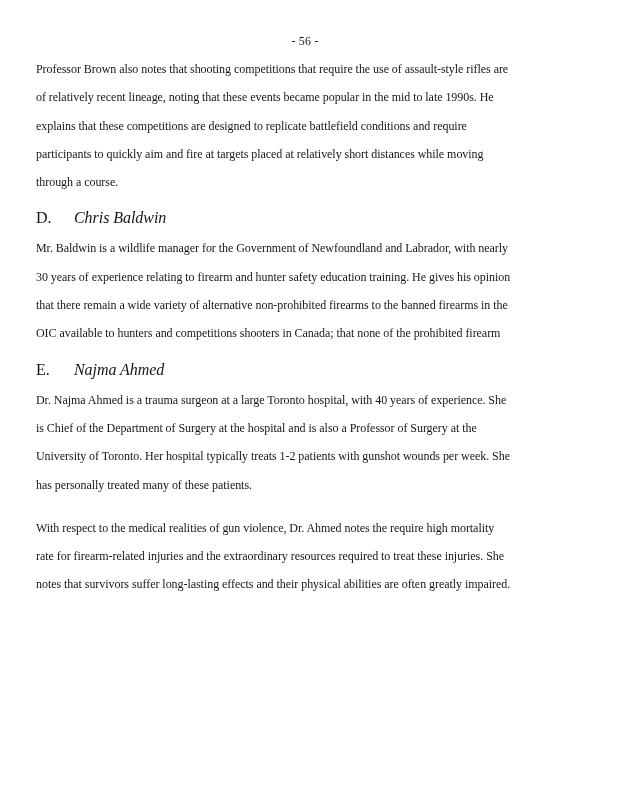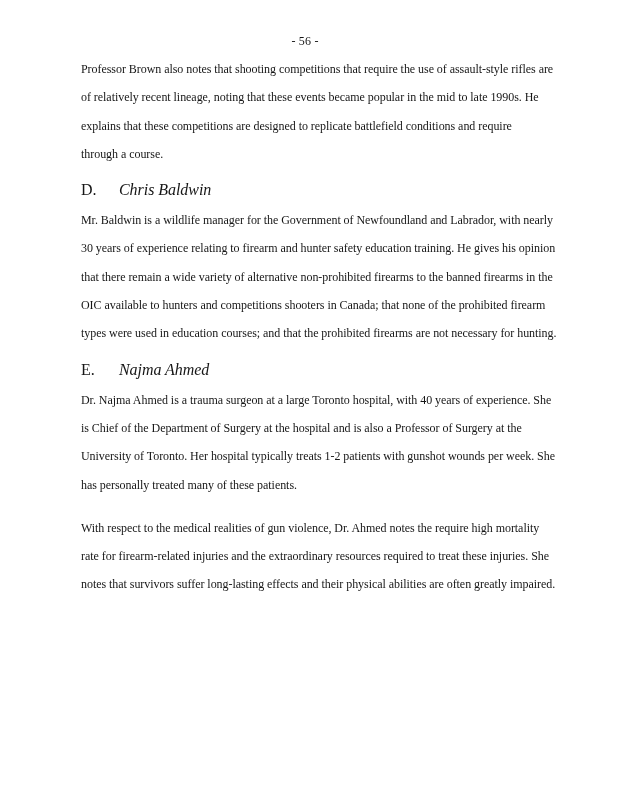--- a/index.html
+++ b/index.html
@@ -17,21 +17,21 @@
     overflow: hidden;
   }
   .page-number {
     margin-top: 27px;
     text-align: center;
     font-size: 12px;
     line-height: 28px;
     letter-spacing: 0.2px;
   }
   .doc-body {
-    margin-left: 81px;
+    margin-left: 36px;
     width: 520px;
   }
   .doc-para {
     font-size: 12px;
     line-height: 28.3px;
     margin: 0;
     letter-spacing: -0.05px;
   }
   .doc-para + .doc-para {
     margin-top: 15px;
@@ -57,29 +57,29 @@
 </head>
 <body>
 
 <div class="page">
   <div class="page-number">- 56 -</div>
   <main class="doc-body">
       <div class="doc-para">
         <div class="doc-line">Professor Brown also notes that shooting competitions that require the use of assault-style rifles are</div>
         <div class="doc-line">of relatively recent lineage, noting that these events became popular in the mid to late 1990s. He</div>
         <div class="doc-line">explains that these competitions are designed to replicate battlefield conditions and require</div>
+        <div class="doc-line">participants to quickly aim and fire at targets placed at relatively short distances while moving</div>
         <div class="doc-line">through a course.</div>
       </div>
       <div class="doc-heading"><span class="heading-label">D.</span><span class="heading-title">Chris Baldwin</span></div>
       <div class="doc-para">
         <div class="doc-line">Mr. Baldwin is a wildlife manager for the Government of Newfoundland and Labrador, with nearly</div>
         <div class="doc-line">30 years of experience relating to firearm and hunter safety education training. He gives his opinion</div>
         <div class="doc-line">that there remain a wide variety of alternative non-prohibited firearms to the banned firearms in the</div>
         <div class="doc-line">OIC available to hunters and competitions shooters in Canada; that none of the prohibited firearm</div>
-        <div class="doc-line">types were used in education courses; and that the prohibited firearms are not necessary for hunting.</div>
       </div>
       <div class="doc-heading"><span class="heading-label">E.</span><span class="heading-title">Najma Ahmed</span></div>
       <div class="doc-para">
         <div class="doc-line">Dr. Najma Ahmed is a trauma surgeon at a large Toronto hospital, with 40 years of experience. She</div>
         <div class="doc-line">is Chief of the Department of Surgery at the hospital and is also a Professor of Surgery at the</div>
         <div class="doc-line">University of Toronto. Her hospital typically treats 1-2 patients with gunshot wounds per week. She</div>
         <div class="doc-line">has personally treated many of these patients.</div>
       </div>
       <div class="doc-para">
         <div class="doc-line">With respect to the medical realities of gun violence, Dr. Ahmed notes the require high mortality</div>

